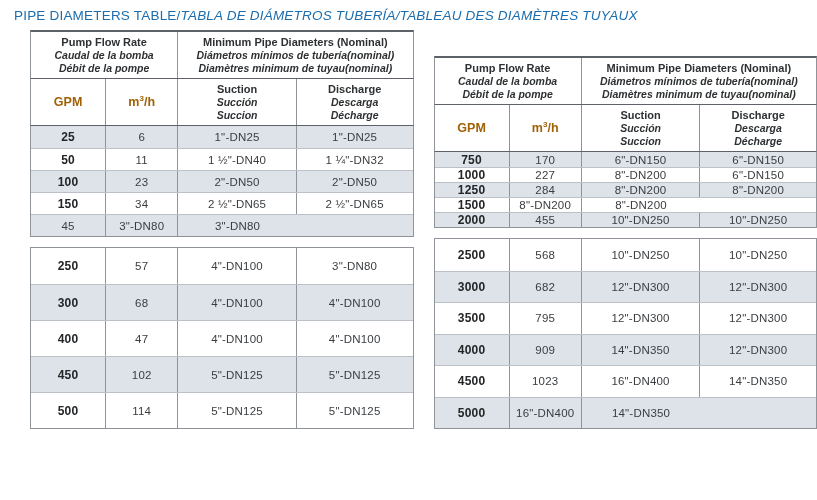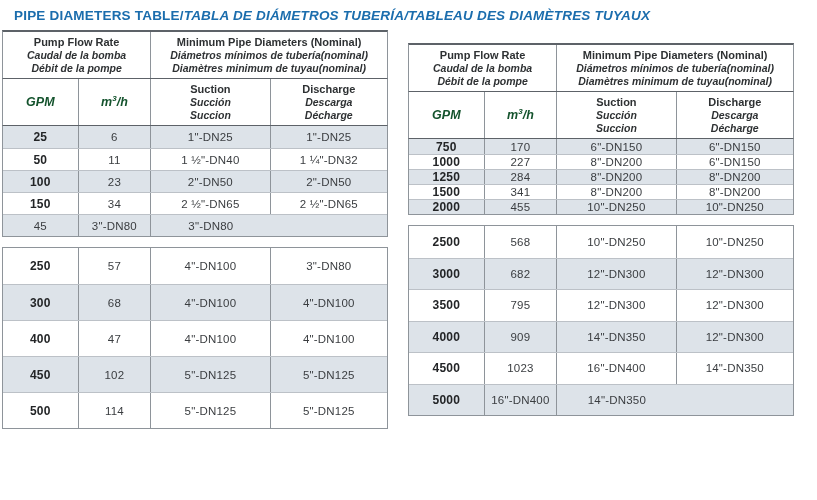--- a/index.html
+++ b/index.html
@@ -15,28 +15,28 @@
   html, body {
     margin: 0; padding: 0;
     width: 817px; height: 500px;
     background: #ffffff;
     font-family: "Liberation Sans", sans-serif;
     overflow: hidden;
   }
   .title {
     color: var(--blue);
     font-size: 13.5px;
-    font-weight: bold;
+    font-weight: normal;
     margin: 8px 18px 7px 14px;
     letter-spacing: 0.2px;
     white-space: nowrap;
   }
   .title .it { font-style: italic; }
 
-  .tables { display: flex; gap: 20px; padding-left: 2px; align-items: center; }
+  .tables { display: flex; gap: 20px; padding-left: 30px; align-items: flex-end; }
   .table { width: 386px; }
 
   .grid4, .trow {
     display: grid;
     grid-template-columns: 19.7% 18.9% 31.1% 30.3%;
   }
 
   .thead {
     height: 49px;
     border: 1px solid var(--bmid);
@@ -54,21 +54,21 @@
     justify-content: center; align-items: center;
     text-align: center;
     border-right: 1px solid var(--bmid);
     line-height: 1.28;
     padding: 1px 2px;
   }
   .hcell:last-child { border-right: none; }
   .th-span2 { grid-column: span 2; }
   .h-en { font-weight: bold; font-size: 11px; color: #2e3133; }
   .h-it { font-weight: bold; font-style: italic; font-size: 10.5px; color: #2e3133; }
-  .h-unit { font-weight: bold; font-size: 12.5px; color: #14532d; font-style: italic; }
+  .h-unit { font-weight: bold; font-size: 12.5px; color: #a16207; }
   .h-unit sup { font-size: 8px; }
 
   .tsection {
     border-left: 1px solid var(--bmid);
     border-right: 1px solid var(--bmid);
     border-bottom: 1px solid var(--bmid);
   }
   .tsection.second { border-top: 1px solid var(--bmid); }
   .tgap { height: 10px; }
 
@@ -237,21 +237,20 @@
           <div class="tcell">6"-DN150</div>
         </div>
         <div class="trow shaded">
           <div class="tcell c-gpm">1250</div>
           <div class="tcell">284</div>
           <div class="tcell">8"-DN200</div>
           <div class="tcell">8"-DN200</div>
         </div>
         <div class="trow">
           <div class="tcell c-gpm">1500</div>
-          <div class="tcell">341</div>
           <div class="tcell">8"-DN200</div>
           <div class="tcell">8"-DN200</div>
         </div>
         <div class="trow shaded">
           <div class="tcell c-gpm">2000</div>
           <div class="tcell">455</div>
           <div class="tcell">10"-DN250</div>
           <div class="tcell">10"-DN250</div>
         </div>
       </div>

